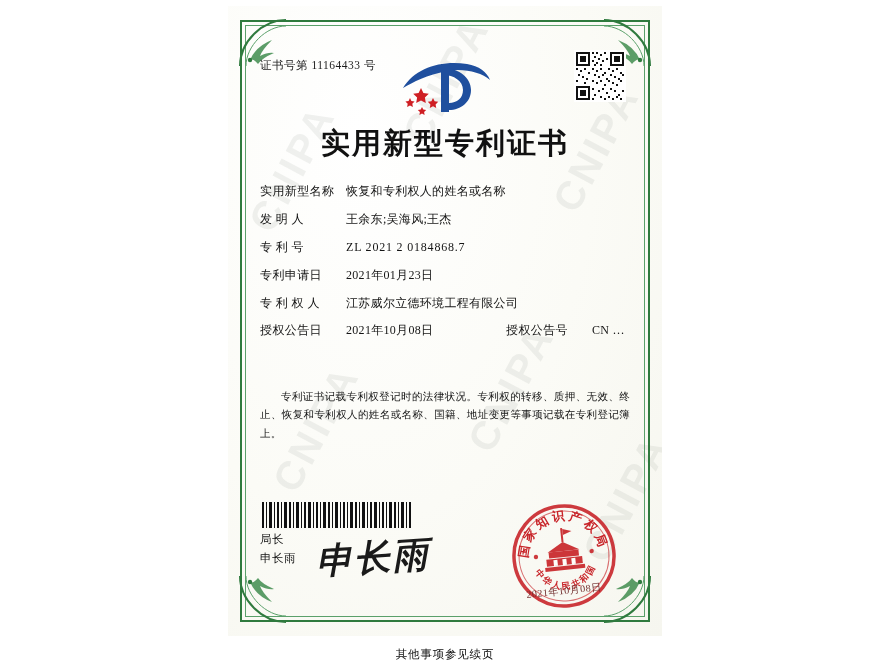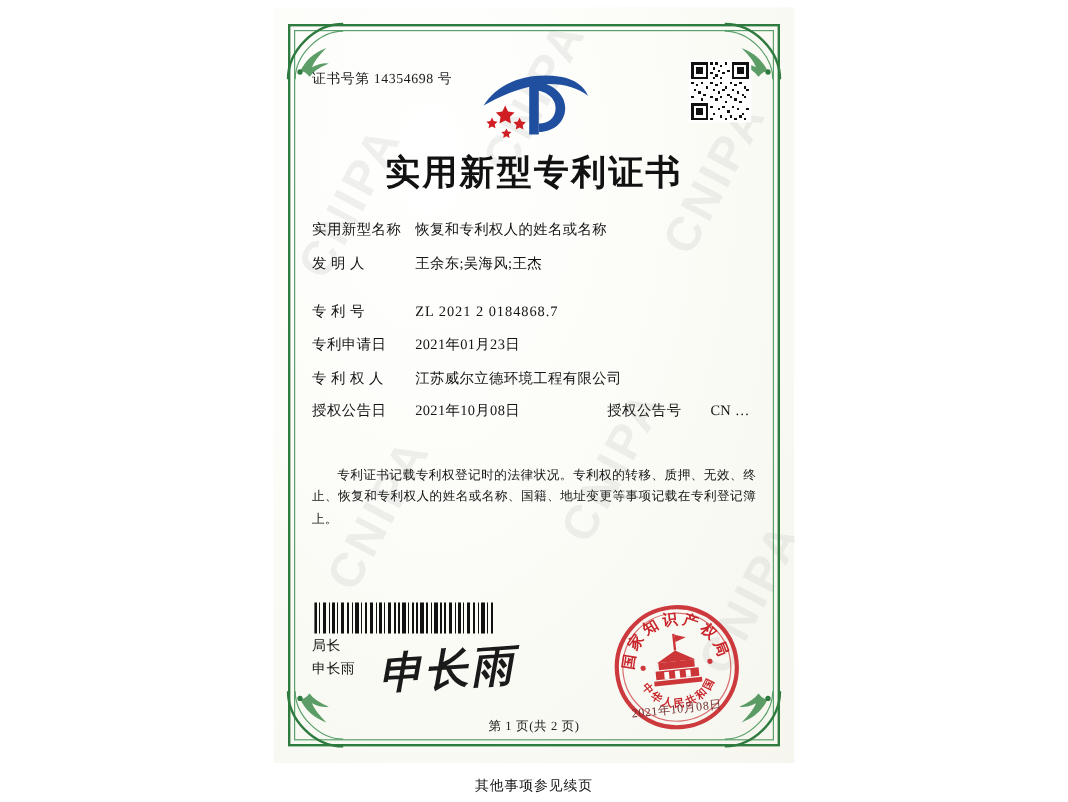--- a/index.html
+++ b/index.html
@@ -165,21 +165,20 @@
   .field-value {
     flex: 1 1 auto;
     letter-spacing: 0.3px;
     white-space: nowrap;
     overflow: hidden;
     text-overflow: ellipsis;
   }
   .field-value.mono-ish {
     font-family: "Liberation Serif", serif;
     letter-spacing: 0.8px;
-    margin-top: 12px;
   }
   .field-row.double .field-label.second {
     width: 86px;
     margin-left: 10px;
   }
   .field-row.double .field-value.first {
     flex: 0 0 150px;
   }
 
   
@@ -319,21 +318,21 @@
       <svg width="54" height="54" viewBox="0 0 54 54">
         <path d="M4 50 C4 26 26 4 50 4" stroke="#2f7a3e" stroke-width="2" fill="none"></path>
         <path d="M10 50 C10 30 30 10 50 10" stroke="#5aa06a" stroke-width="1" fill="none"></path>
         <path d="M14 44 q6 -14 22 -20 q-10 10 -12 16 q8 -4 14 -3 q-12 5 -16 11 q-5 -6 -8 -4z" fill="#3f8c4e" opacity="0.85"></path>
         <circle cx="14" cy="44" r="2.2" fill="#2f7a3e"></circle>
       </svg>
     </div>
 
     <div class="content">
 
-      <div class="cert-no">证书号第 14354698 号</div>
+      <div class="cert-no">证书号第 11164433 号</div>
 
       <div class="qr">
         <svg width="52" height="52" viewBox="0 0 52 52" shape-rendering="crispEdges">
           <rect width="52" height="52" fill="#ffffff"></rect>
           <g fill="#111111">
             <rect x="2" y="2" width="14" height="14"></rect>
               <rect x="4" y="4" width="10" height="10" fill="#ffffff"></rect>
               <rect x="6" y="6" width="6" height="6"></rect>
             <rect x="36" y="2" width="14" height="14"></rect>
               <rect x="38" y="4" width="10" height="10" fill="#ffffff"></rect>
@@ -541,20 +540,19 @@
             <path d="M55 27 l9 3 -9 3 z"></path>
           </g>
           <g fill="#c8252a" opacity="0.9">
             <circle cx="26" cy="52" r="2.2"></circle>
               <circle cx="82" cy="52" r="2.2"></circle>
           </g>
         </svg>
       </div>
       <div class="seal-date">2021年10月08日</div>
 
-      <div class="page-footer">第 1 页(共 2 页)</div>
 
     </div>
   </div>
 
   <div class="outside-note">其他事项参见续页</div>
 
 </div>
 
 </body></html>

